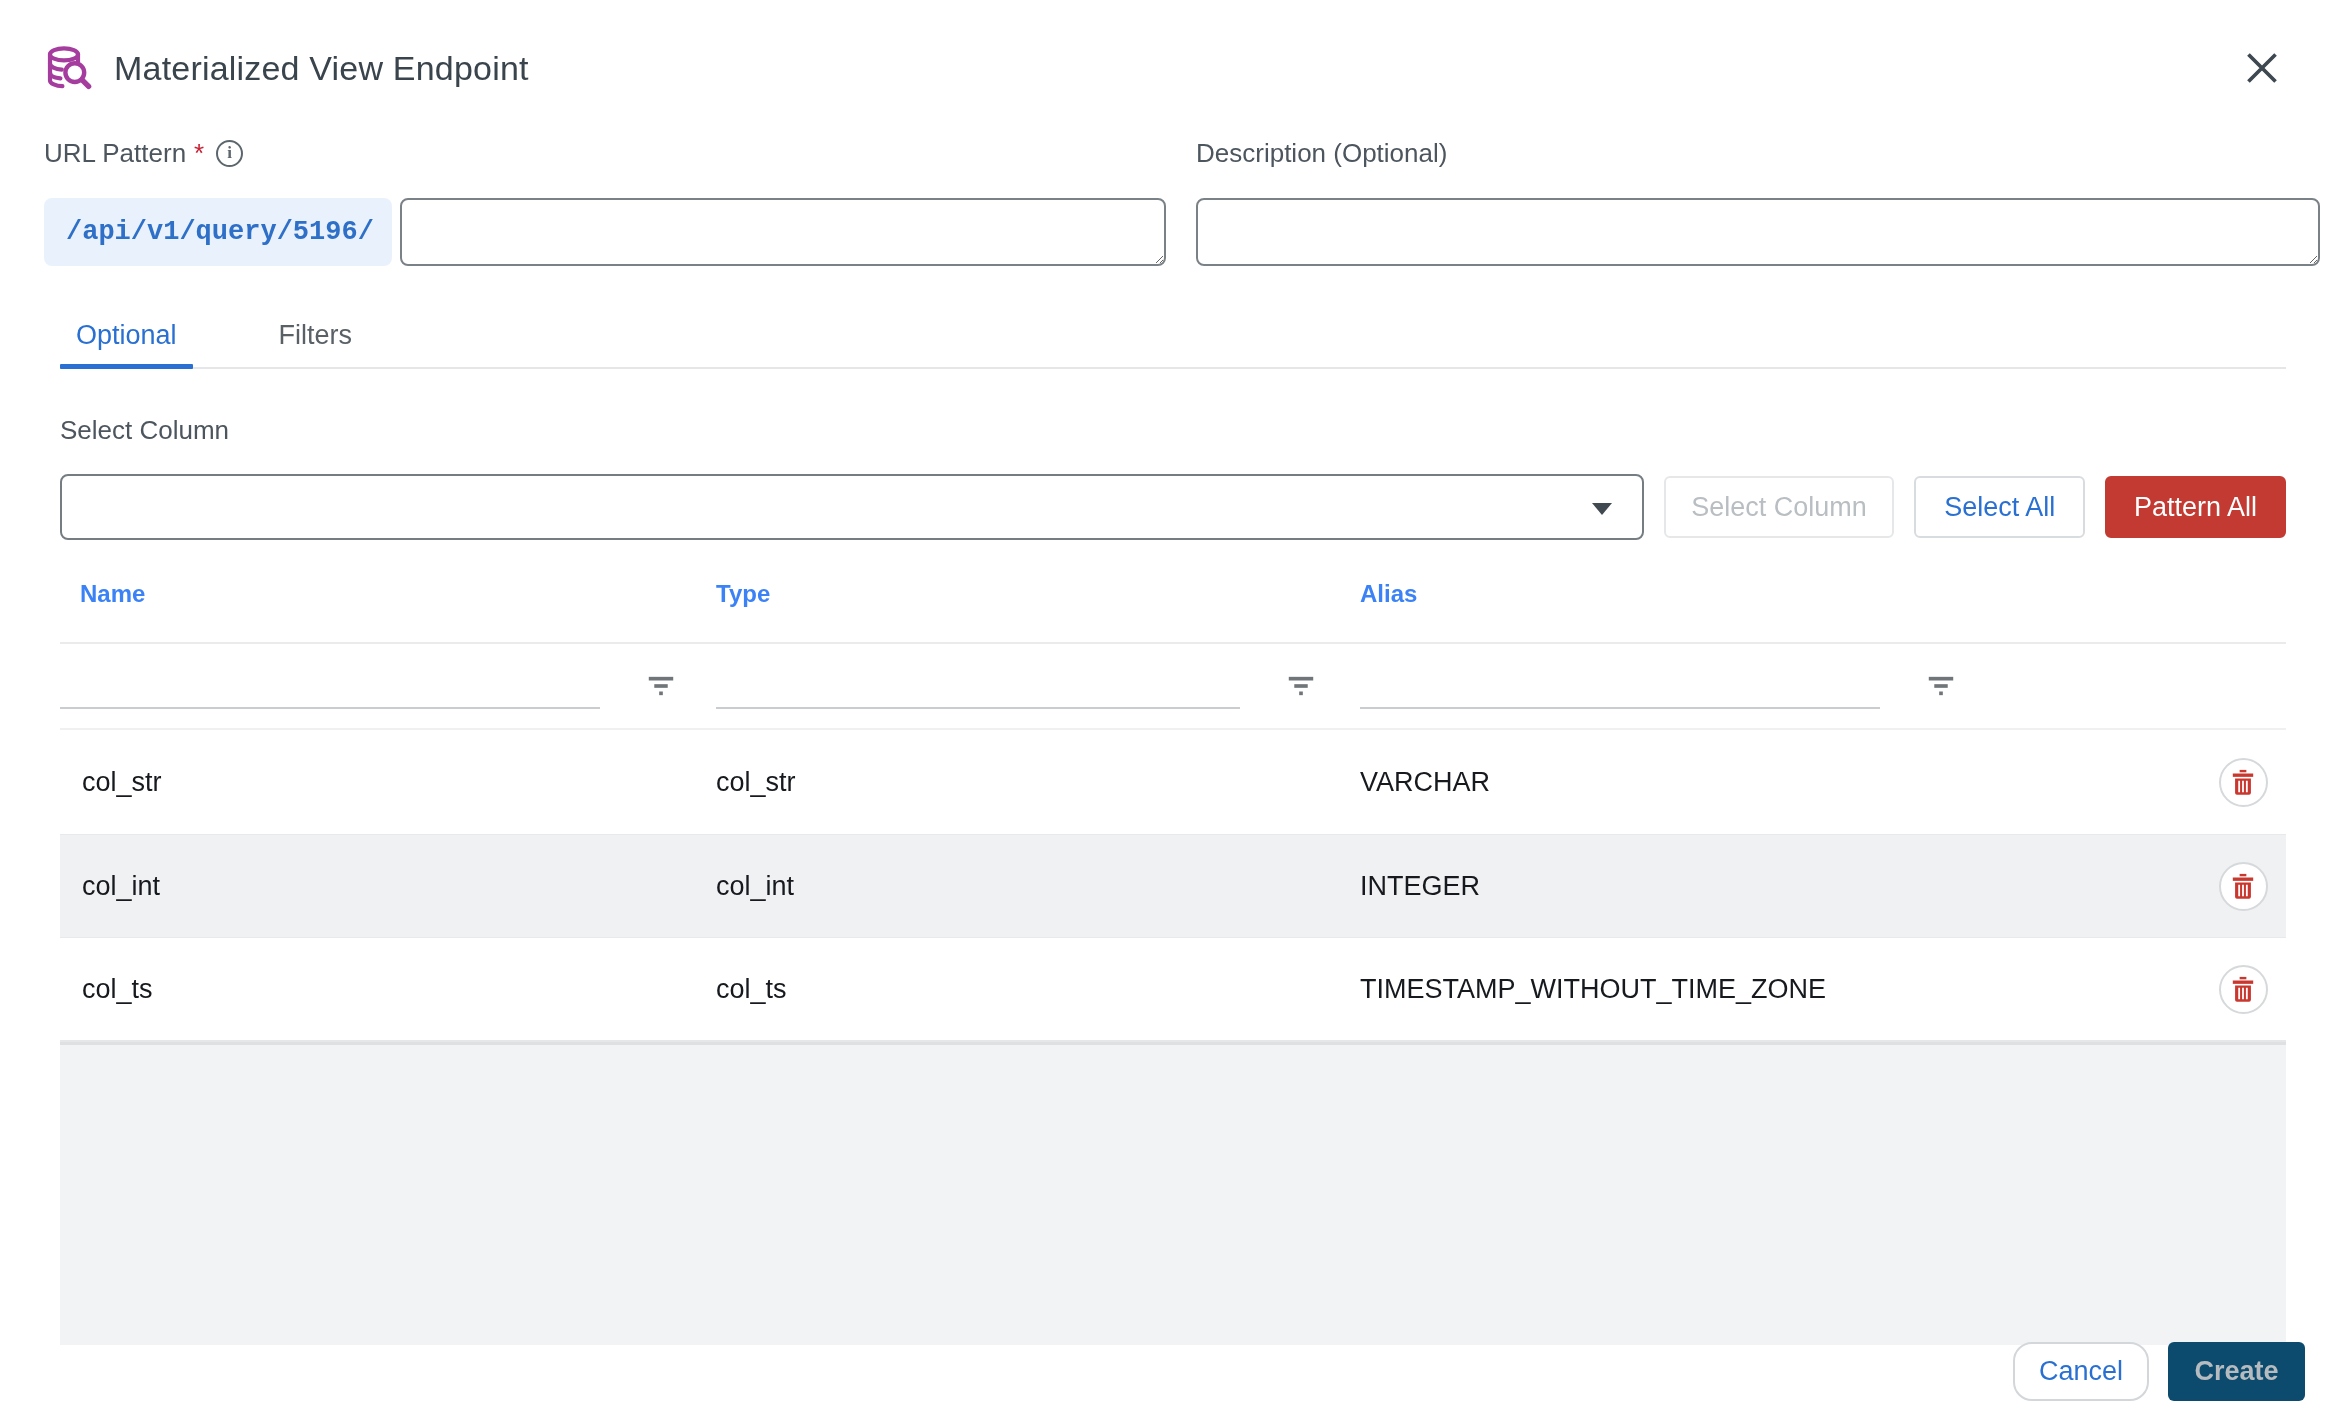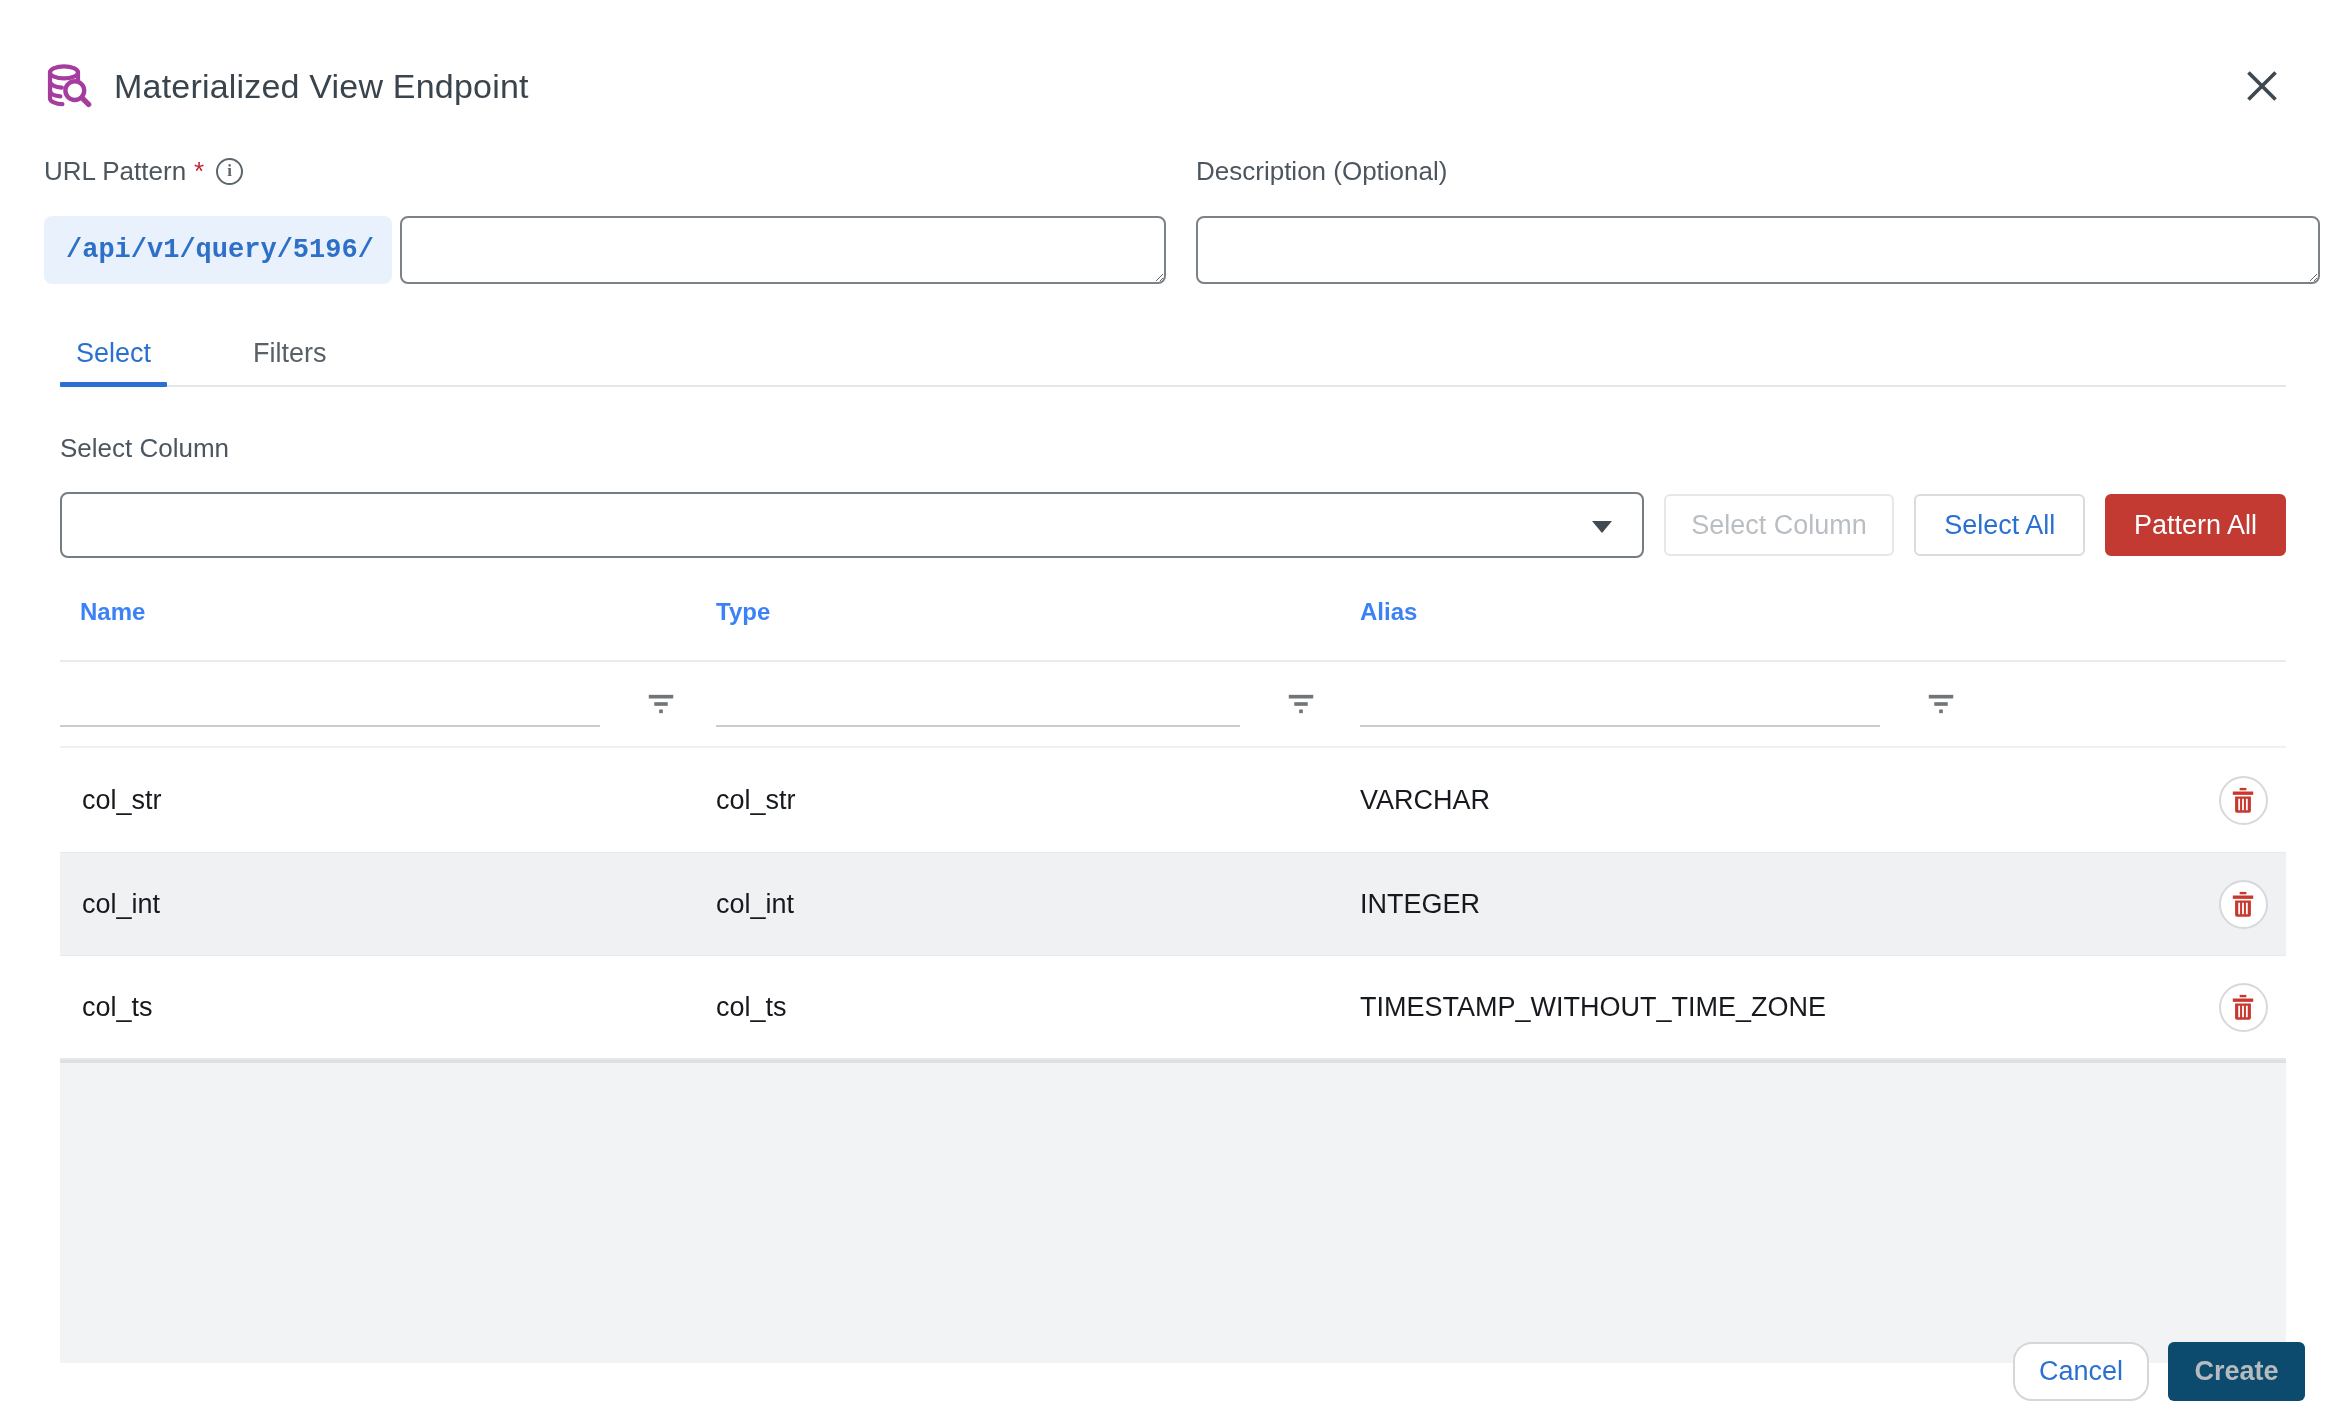--- a/index.html
+++ b/index.html
@@ -1,21 +1,21 @@
 <!DOCTYPE html>
 <html style="--accent-blue: #2a70d2; --danger-red: #c23a31; --prefix-bg: #e9f2fc; --prefix-text: #2e6fc7; --row-alt-bg: #f0f1f3; --panel-bg: #f2f3f5;"><head>
 <meta charset="utf-8">
 <style>
   * { box-sizing: border-box; margin: 0; padding: 0; }
   html,body { width: 2346px; height: 1422px; background: #fff;
     font-family: "Liberation Sans", sans-serif; color: #3a444c; }
   .dialog { position: relative; width: 2346px; height: 1422px; background: #fff; overflow: hidden; }
 
   
-  .dlg-header { display: flex; align-items: center; padding: 60px 44px 0 44px; }
+  .dlg-header { display: flex; align-items: center; padding: 42px 44px 0 44px; }
   .dlg-header h1 { font-size: 34px; font-weight: 400; color: #3a444c; margin-left: 22px; letter-spacing: .2px; }
   .title-icon { width: 48px; height: 48px; flex: 0 0 auto; }
   .close-btn { margin-left: auto; margin-right: 14px; background: none; border: none; cursor: pointer;
     width: 52px; height: 52px; display: flex; align-items: center; justify-content: center; }
 
   
   .form-row { display: flex; padding: 42px 26px 8px 44px; }
   .label-row { font-size: 26px; color: #4d565e; display: flex; align-items: center; height: 34px; }
   .req { color: #c92134; margin-left: 8px; font-size: 26px; }
   .info-icon { margin-left: 12px; width: 27px; height: 27px; border: 2px solid #5c666d; border-radius: 50%;
@@ -120,21 +120,21 @@
     </div>
     <div class="field desc-field">
       <div class="label-row">
         <span>Description (Optional)</span>
       </div>
       <textarea style=""></textarea>
     </div>
   </div>
 
   <div class="tabs">
-    <div class="tab active">Select</div>
+    <div class="tab active">Optional</div>
     <div class="tab">Filters</div>
   </div>
 
   <div class="content">
     <div class="select-label">Select Column</div>
 
     <div class="selector-row">
       <div class="dropdown">
         <span></span>
         <span class="caret"></span>

